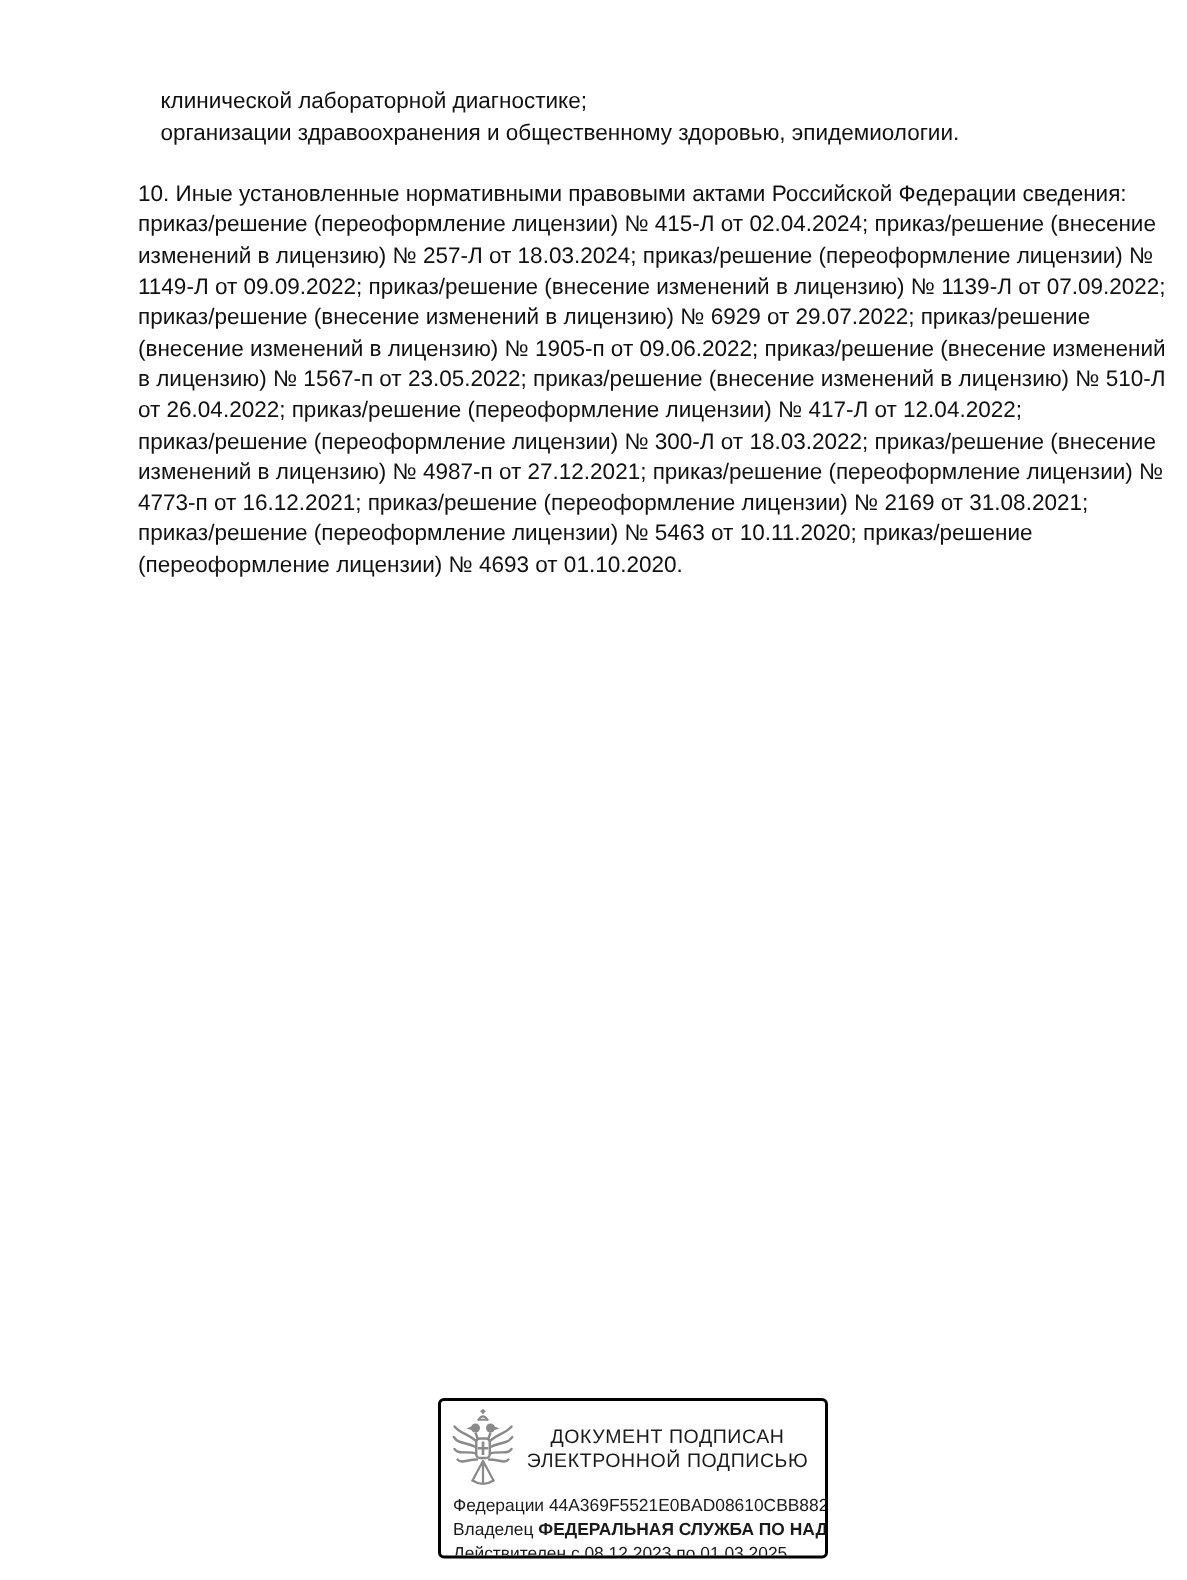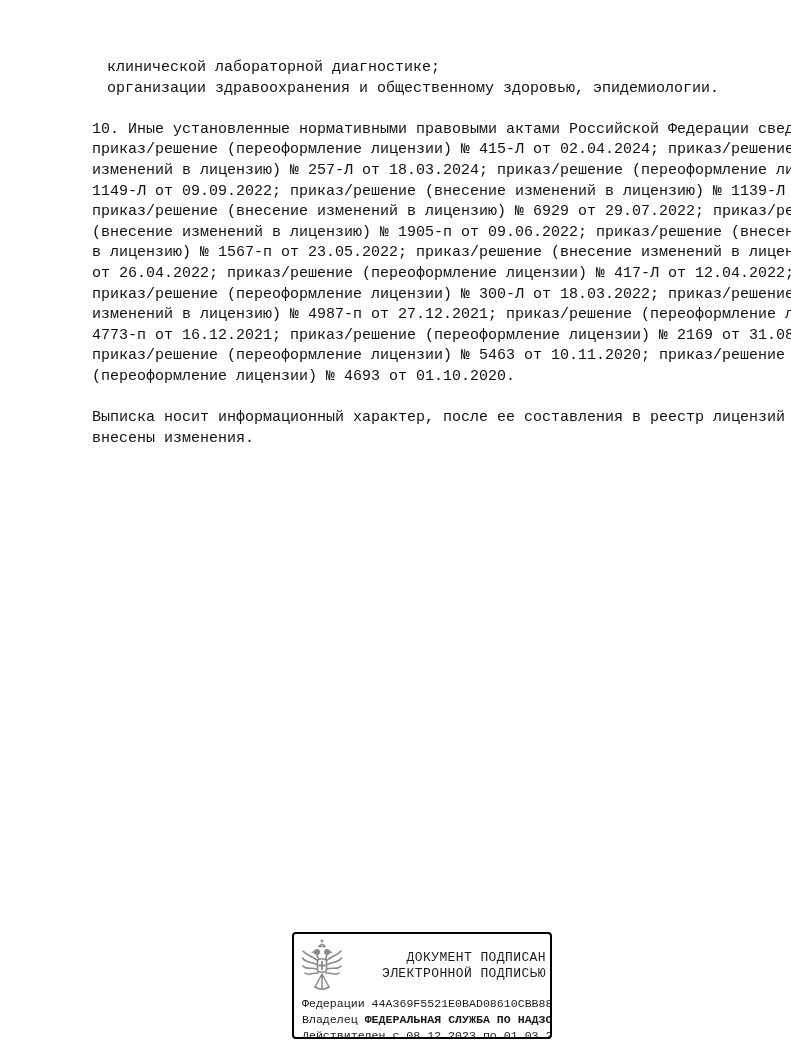--- a/index.html
+++ b/index.html
@@ -6,21 +6,21 @@
     margin: 0;
     padding: 0;
     background: #ffffff;
   }
   .page {
     position: relative;
     width: 791px;
     height: 1053px;
     background: #ffffff;
     overflow: hidden;
-    font-family: Liberation Mono, monospace;
+    font-family: Liberation Sans, sans-serif;
     color: #111111;
   }
   .content {
     position: absolute;
     left: 92px;
     top: 58px;
     width: 680px;
     font-size: 15px;
     line-height: 20.6px;
   }
@@ -52,21 +52,21 @@
   }
   .emblem {
     flex: 0 0 44px;
     height: 56px;
     display: flex;
     align-items: center;
     justify-content: center;
   }
   .stamp-title {
     flex: 1 1 auto;
-    text-align: right;
+    text-align: center;
     font-size: 13px;
     line-height: 16px;
     letter-spacing: 0.4px;
     white-space: pre-line;
     color: #1a1a1a;
   }
   .stamp-line {
     padding: 0 0 0 8px;
     font-size: 11.6px;
     line-height: 16.2px;
@@ -92,22 +92,20 @@
 1149-Л от 09.09.2022; приказ/решение (внесение изменений в лицензию) № 1139-Л от 07.09.2022;
 приказ/решение (внесение изменений в лицензию) № 6929 от 29.07.2022; приказ/решение
 (внесение изменений в лицензию) № 1905-п от 09.06.2022; приказ/решение (внесение изменений
 в лицензию) № 1567-п от 23.05.2022; приказ/решение (внесение изменений в лицензию) № 510-Л
 от 26.04.2022; приказ/решение (переоформление лицензии) № 417-Л от 12.04.2022;
 приказ/решение (переоформление лицензии) № 300-Л от 18.03.2022; приказ/решение (внесение
 изменений в лицензию) № 4987-п от 27.12.2021; приказ/решение (переоформление лицензии) №
 4773-п от 16.12.2021; приказ/решение (переоформление лицензии) № 2169 от 31.08.2021;
 приказ/решение (переоформление лицензии) № 5463 от 10.11.2020; приказ/решение
 (переоформление лицензии) № 4693 от 01.10.2020.</p>
-    <p class="para">Выписка носит информационный характер, после ее составления в реестр лицензий могли быть
-внесены изменения.</p>
   </div>
 
   <div class="stamp">
     <div class="stamp-head">
       <span class="emblem">
         <svg width="42" height="54" viewBox="0 0 42 54" aria-hidden="true">
           <g stroke="#8a8a8a" fill="none" stroke-width="1.6" stroke-linecap="round">
             <path d="M17 22 C10 16 6 17 2 12"></path>
             <path d="M17 26 C9 22 5 24 1.5 19"></path>
             <path d="M17 30 C9 28 5 31 2 27"></path>

